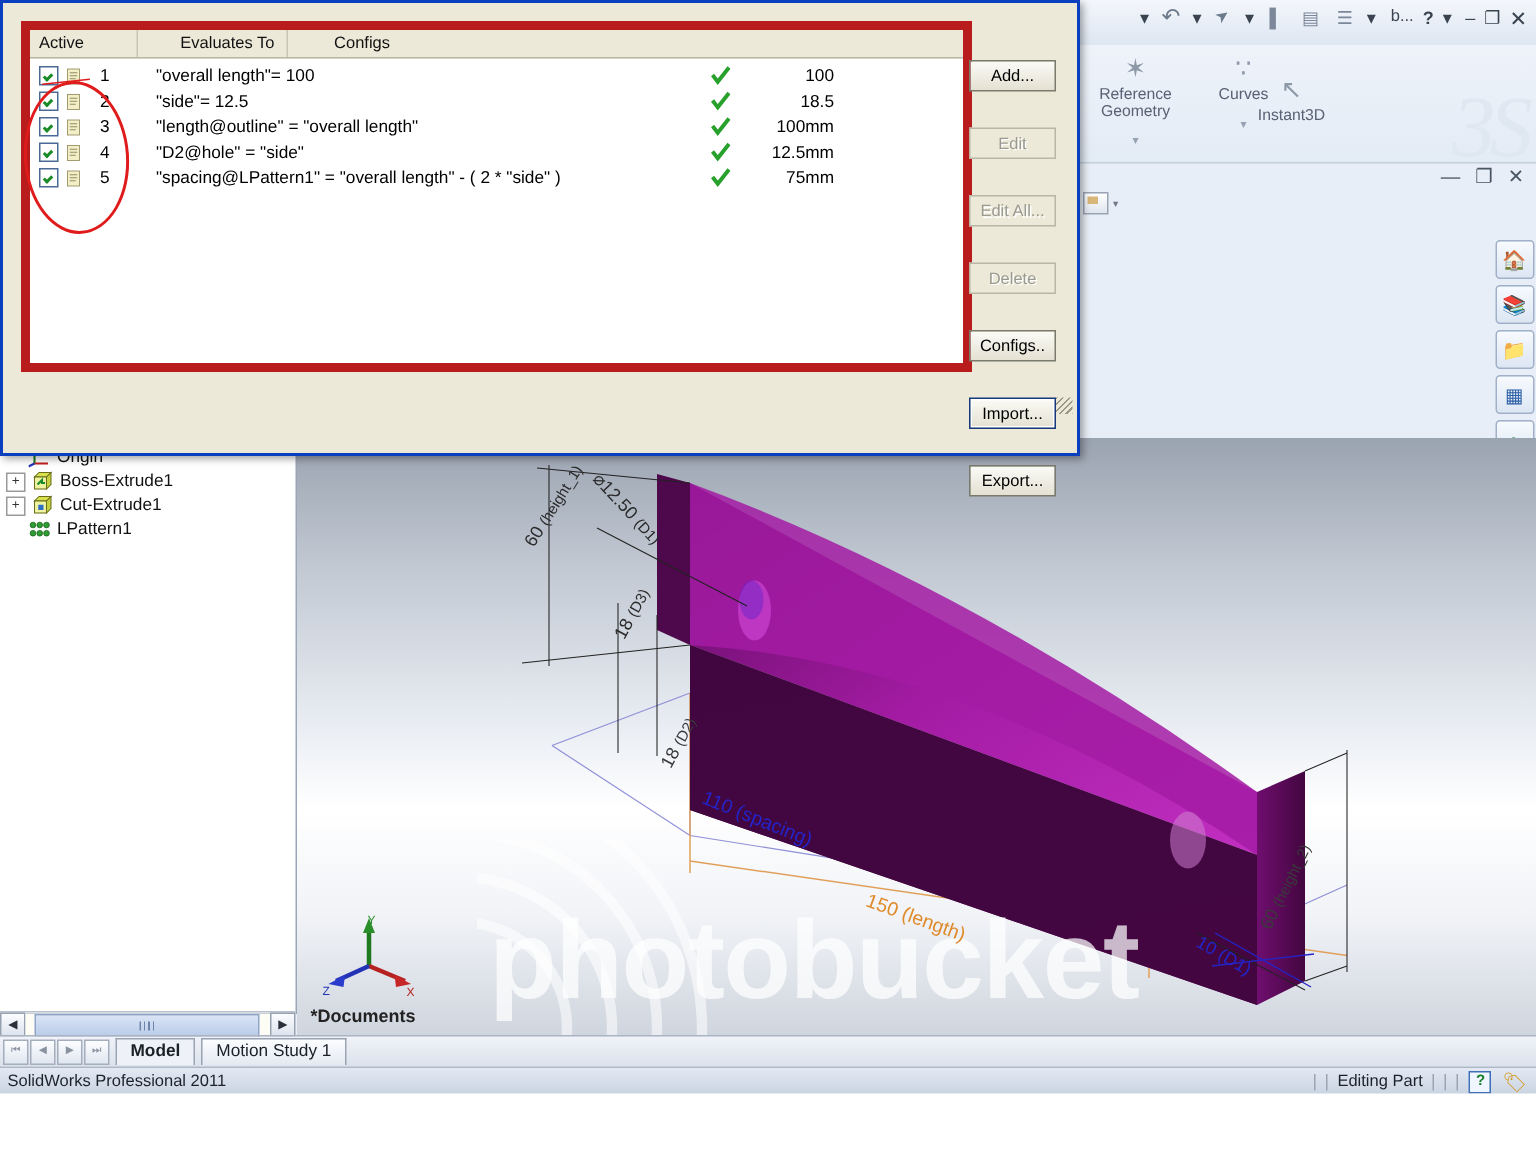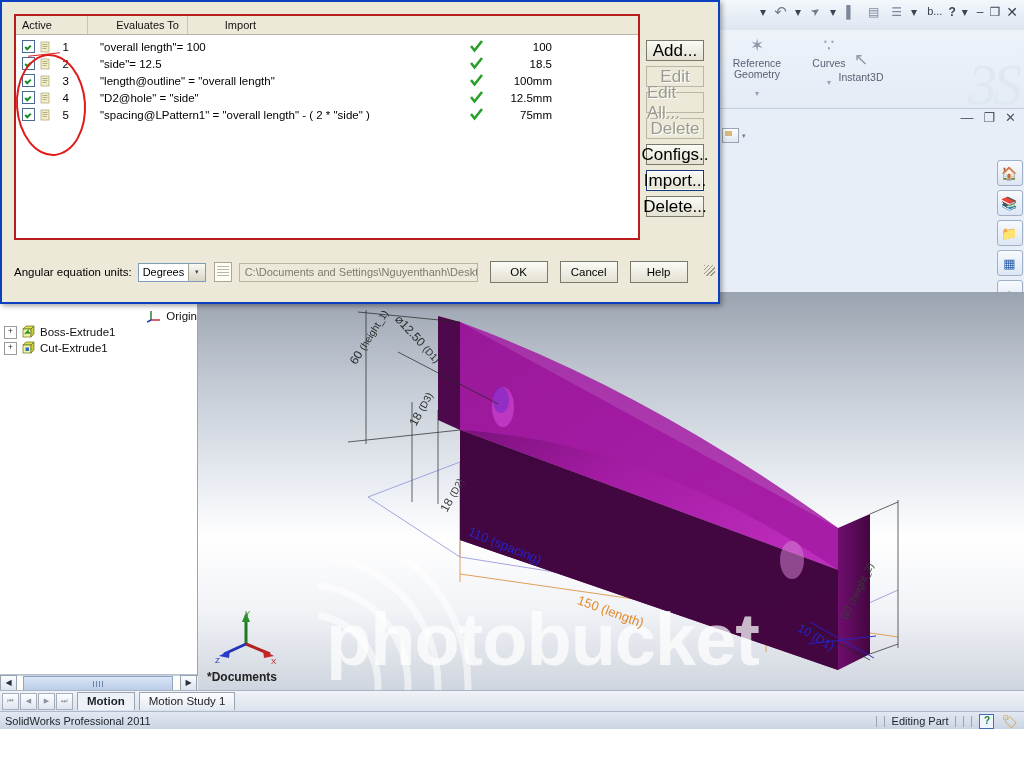--- a/index.html
+++ b/index.html
@@ -102,21 +102,21 @@
   .wmrings{position:absolute;left:120px;top:268px;width:250px;height:250px;pointer-events:none;}
 
   
   #dlg{position:absolute;left:0;top:0;width:716px;height:300px;
     border:2px solid #0a3fc0;background:#ece9d8;box-shadow:2px 2px 5px rgba(0,0,0,.35);}
   .dlg-title{height:22px;background:linear-gradient(90deg,#0a51d8 0%,#1c6fe8 45%,#2f86f0 72%,#0a51d8 100%);
     color:#fff;font-weight:bold;font-size:12.5px;display:flex;align-items:center;padding-left:8px;letter-spacing:.2px;}
   .dlg-body{position:relative;height:276px;background:#ece9d8;}
 
   .grid{position:absolute;left:12px;top:12px;width:622px;height:222px;
-    background:#fff;border:2px solid #b91c1c;overflow:hidden;}
+    background:#fff;border:6px solid #b91c1c;overflow:hidden;}
   .grid-head{display:flex;height:18px;background:#ece9d8;border-bottom:1px solid #b9b6a6;font-size:11px;color:#111;}
   .gh{display:flex;align-items:center;border-right:1px solid #c8c5b5;padding-left:6px;height:18px;box-sizing:border-box;}
   .gh.c-active{width:72px;}
   .gh.c-eq{width:372px;}
   .gh.c-eval{width:100px;justify-content:flex-end;padding-right:8px;}
   .gh.c-com{width:76px;justify-content:flex-end;padding-right:8px;border-right:none;}
 
   .grow{display:flex;height:17px;align-items:center;font-size:11.5px;color:#000;}
   .cell-active{width:72px;display:flex;align-items:center;padding-left:6px;box-sizing:border-box;}
   .chk{width:11px;height:11px;border:1px solid #4a6a95;background:#fff;position:relative;flex:0 0 auto;}
@@ -127,21 +127,21 @@
   .cell-eq{width:372px;padding-left:12px;box-sizing:border-box;white-space:nowrap;}
   .cell-eval{width:100px;display:flex;align-items:center;justify-content:flex-start;padding-right:8px;box-sizing:border-box;}
   .tick{margin-right:auto;margin-left:10px;}
   .cell-com{width:76px;}
 
   .red-ellipse{position:absolute;left:14px;top:52px;width:66px;height:98px;
     border:2px solid #e01b1b;border-radius:50%/50%;transform:rotate(-4deg);pointer-events:none;}
   .red-strike{position:absolute;left:26px;top:52px;width:32px;height:1px;background:#e01b1b;transform:rotate(-6deg);}
 
   .btncol{position:absolute;left:644px;top:38px;width:60px;}
-  .dbtn{width:58px;height:21px;margin-bottom:5px;font-size:17px;color:#000;
+  .dbtn{width:58px;height:21px;margin-bottom:24px;font-size:11px;color:#000;
     border:1px solid #7a7a6c;background:linear-gradient(#fbfbf6,#e4e1d2);
     display:flex;align-items:center;justify-content:center;box-sizing:border-box;}
   .dbtn.primary{border:1px solid #16387c;box-shadow:inset 0 0 0 1px #fff;}
   .dbtn.disabled{color:#9a9a90;border-color:#b9b6a6;background:#ece9d8;text-shadow:1px 1px 0 #fff;}
 
   .footer{position:absolute;left:12px;top:258px;width:692px;height:24px;display:flex;align-items:center;}
   .f-label{font-size:11.5px;color:#000;}
   .f-select{margin-left:6px;width:68px;height:19px;border:1px solid #7f9db9;background:#fff;
     display:flex;align-items:center;font-size:11px;padding-left:4px;box-sizing:border-box;}
   .f-select .arrow{margin-left:auto;width:16px;height:17px;background:linear-gradient(#fafaf5,#d8d5c6);
@@ -335,21 +335,21 @@
         <polygon points="5,46 16,40 15,48" fill="#2a3ccc"></polygon>
         <text x="57" y="54" font-size="8" fill="#b52020" font-family="Liberation Sans">X</text>
         <text x="31" y="6" font-size="8" fill="#2a8f2a" font-family="Liberation Sans">Y</text>
         <text x="1" y="53" font-size="8" fill="#2233b5" font-family="Liberation Sans">Z</text>
       </svg>
 
       <div class="vname">*Documents</div>
     </div>
 
     <div class="tree-panel">
-      <div class="tree-item" style="margin-top:14px;justify-content:flex-end;">
+      <div class="tree-item" style="margin-top:3px;">
         <span class="tree-expand blank"></span>
         <svg class="tree-ico" viewBox="0 0 15 14">
           <line x1="4" y1="11" x2="4" y2="2" stroke="#1f7a1f" stroke-width="1.4"></line>
           <line x1="4" y1="11" x2="13" y2="11" stroke="#c02020" stroke-width="1.4"></line>
           <line x1="4" y1="11" x2="0" y2="13" stroke="#2233b5" stroke-width="1.4"></line>
         </svg>
         <span class="tree-label">Origin</span>
       </div>
       <div class="tree-item">
         <span class="tree-expand">+</span>
@@ -364,38 +364,52 @@
       <div class="tree-item">
         <span class="tree-expand">+</span>
         <svg class="tree-ico" viewBox="0 0 15 14">
           <polygon points="2,4 10,4 13,1 5,1" fill="#d8e04a" stroke="#6a6f1e" stroke-width=".7"></polygon>
           <rect x="2" y="4" width="8" height="8" fill="#f0f4a0" stroke="#6a6f1e" stroke-width=".7"></rect>
           <polygon points="10,4 13,1 13,9 10,12" fill="#c6cf3c" stroke="#6a6f1e" stroke-width=".7"></polygon>
           <rect x="4.5" y="6.5" width="3.5" height="3.5" fill="#2f6fc4"></rect>
         </svg>
         <span class="tree-label">Cut-Extrude1</span>
       </div>
+      <div class="tree-item">
+        <span class="tree-expand blank"></span>
+        <svg class="tree-ico" viewBox="0 0 15 14">
+          <g fill="#2f9c33" stroke="#16621a" stroke-width=".5">
+            <circle cx="3" cy="4" r="1.9"></circle>
+              <circle cx="7.5" cy="4" r="1.9"></circle>
+              <circle cx="12" cy="4" r="1.9"></circle>
+            <circle cx="3" cy="9.5" r="1.9"></circle>
+              <circle cx="7.5" cy="9.5" r="1.9"></circle>
+              <circle cx="12" cy="9.5" r="1.9"></circle>
+          </g>
+        </svg>
+        <span class="tree-label">LPattern1</span>
+      </div>
     </div>
 
     <div class="tree-hscroll">
       <div class="hs-arrow">◀</div>
       <div class="hs-track">
         <div class="hs-thumb"></div>
       </div>
       <div class="hs-arrow">▶</div>
     </div>
 
     <div class="tabrow">
       <div class="navbtns">
         <div class="navb">⏮</div>
         <div class="navb">◀</div>
         <div class="navb">▶</div>
         <div class="navb">⏭</div>
       </div>
-      <div class="vtab active">Motion</div>
+      <div class="vtab active">Model</div>
       <div class="vtab">Motion Study 1</div>
     </div>
 
     <div class="statusbar">
       <span class="sb-left">SolidWorks Professional 2011</span>
       <span class="sb-right">
         <span class="sb-sep"></span>
         <span class="sb-sep"></span>
         <span>Editing Part</span>
         <span class="sb-sep"></span>
@@ -409,21 +423,21 @@
   </div>
 
   <div id="dlg">
 
     <div class="dlg-body">
 
       <div class="grid">
         <div class="grid-head">
           <div class="gh c-active">Active</div>
           <div class="gh c-eval">Evaluates To</div>
-          <div class="gh c-com">Import</div>
+          <div class="gh c-com">Configs</div>
         </div>
 
         <div style="padding-top:3px;">
 
           <div class="grow">
             <div class="cell-active">
               <span class="chk"></span>
               <svg class="eqicon" viewBox="0 0 11 12">
                 <rect x="1" y="1" width="8" height="10" fill="#f2efc8" stroke="#9a9162" stroke-width=".6"></rect>
                 <path d="M2.5 3.5h5M2.5 5.5h5M2.5 7.5h4" stroke="#8a8158" stroke-width=".6"></path>
@@ -521,33 +535,21 @@
       <div class="red-ellipse"></div>
       <div class="red-strike"></div>
 
       <div class="btncol">
         <div class="dbtn">Add...</div>
         <div class="dbtn disabled">Edit</div>
         <div class="dbtn disabled">Edit All...</div>
         <div class="dbtn disabled">Delete</div>
         <div class="dbtn">Configs..</div>
         <div class="dbtn primary">Import...</div>
-        <div class="dbtn">Delete...</div>
-      </div>
-
-      <div class="footer">
-        <span class="f-label">Angular equation units:</span>
-        <div class="f-select">
-          <span>Degrees</span>
-          <span class="arrow">▾</span>
-        </div>
-        <div class="f-note"></div>
-        <div class="f-path">C:\Documents and Settings\Nguyenthanh\Deskt</div>
-        <div class="fbtn f-ok">OK</div>
-        <div class="fbtn">Cancel</div>
-        <div class="fbtn">Help</div>
-      </div>
+        <div class="dbtn">Export...</div>
+      </div>
+
 
       <div class="grip"></div>
     </div>
   </div>
 
 </div>
 
 </body></html>

